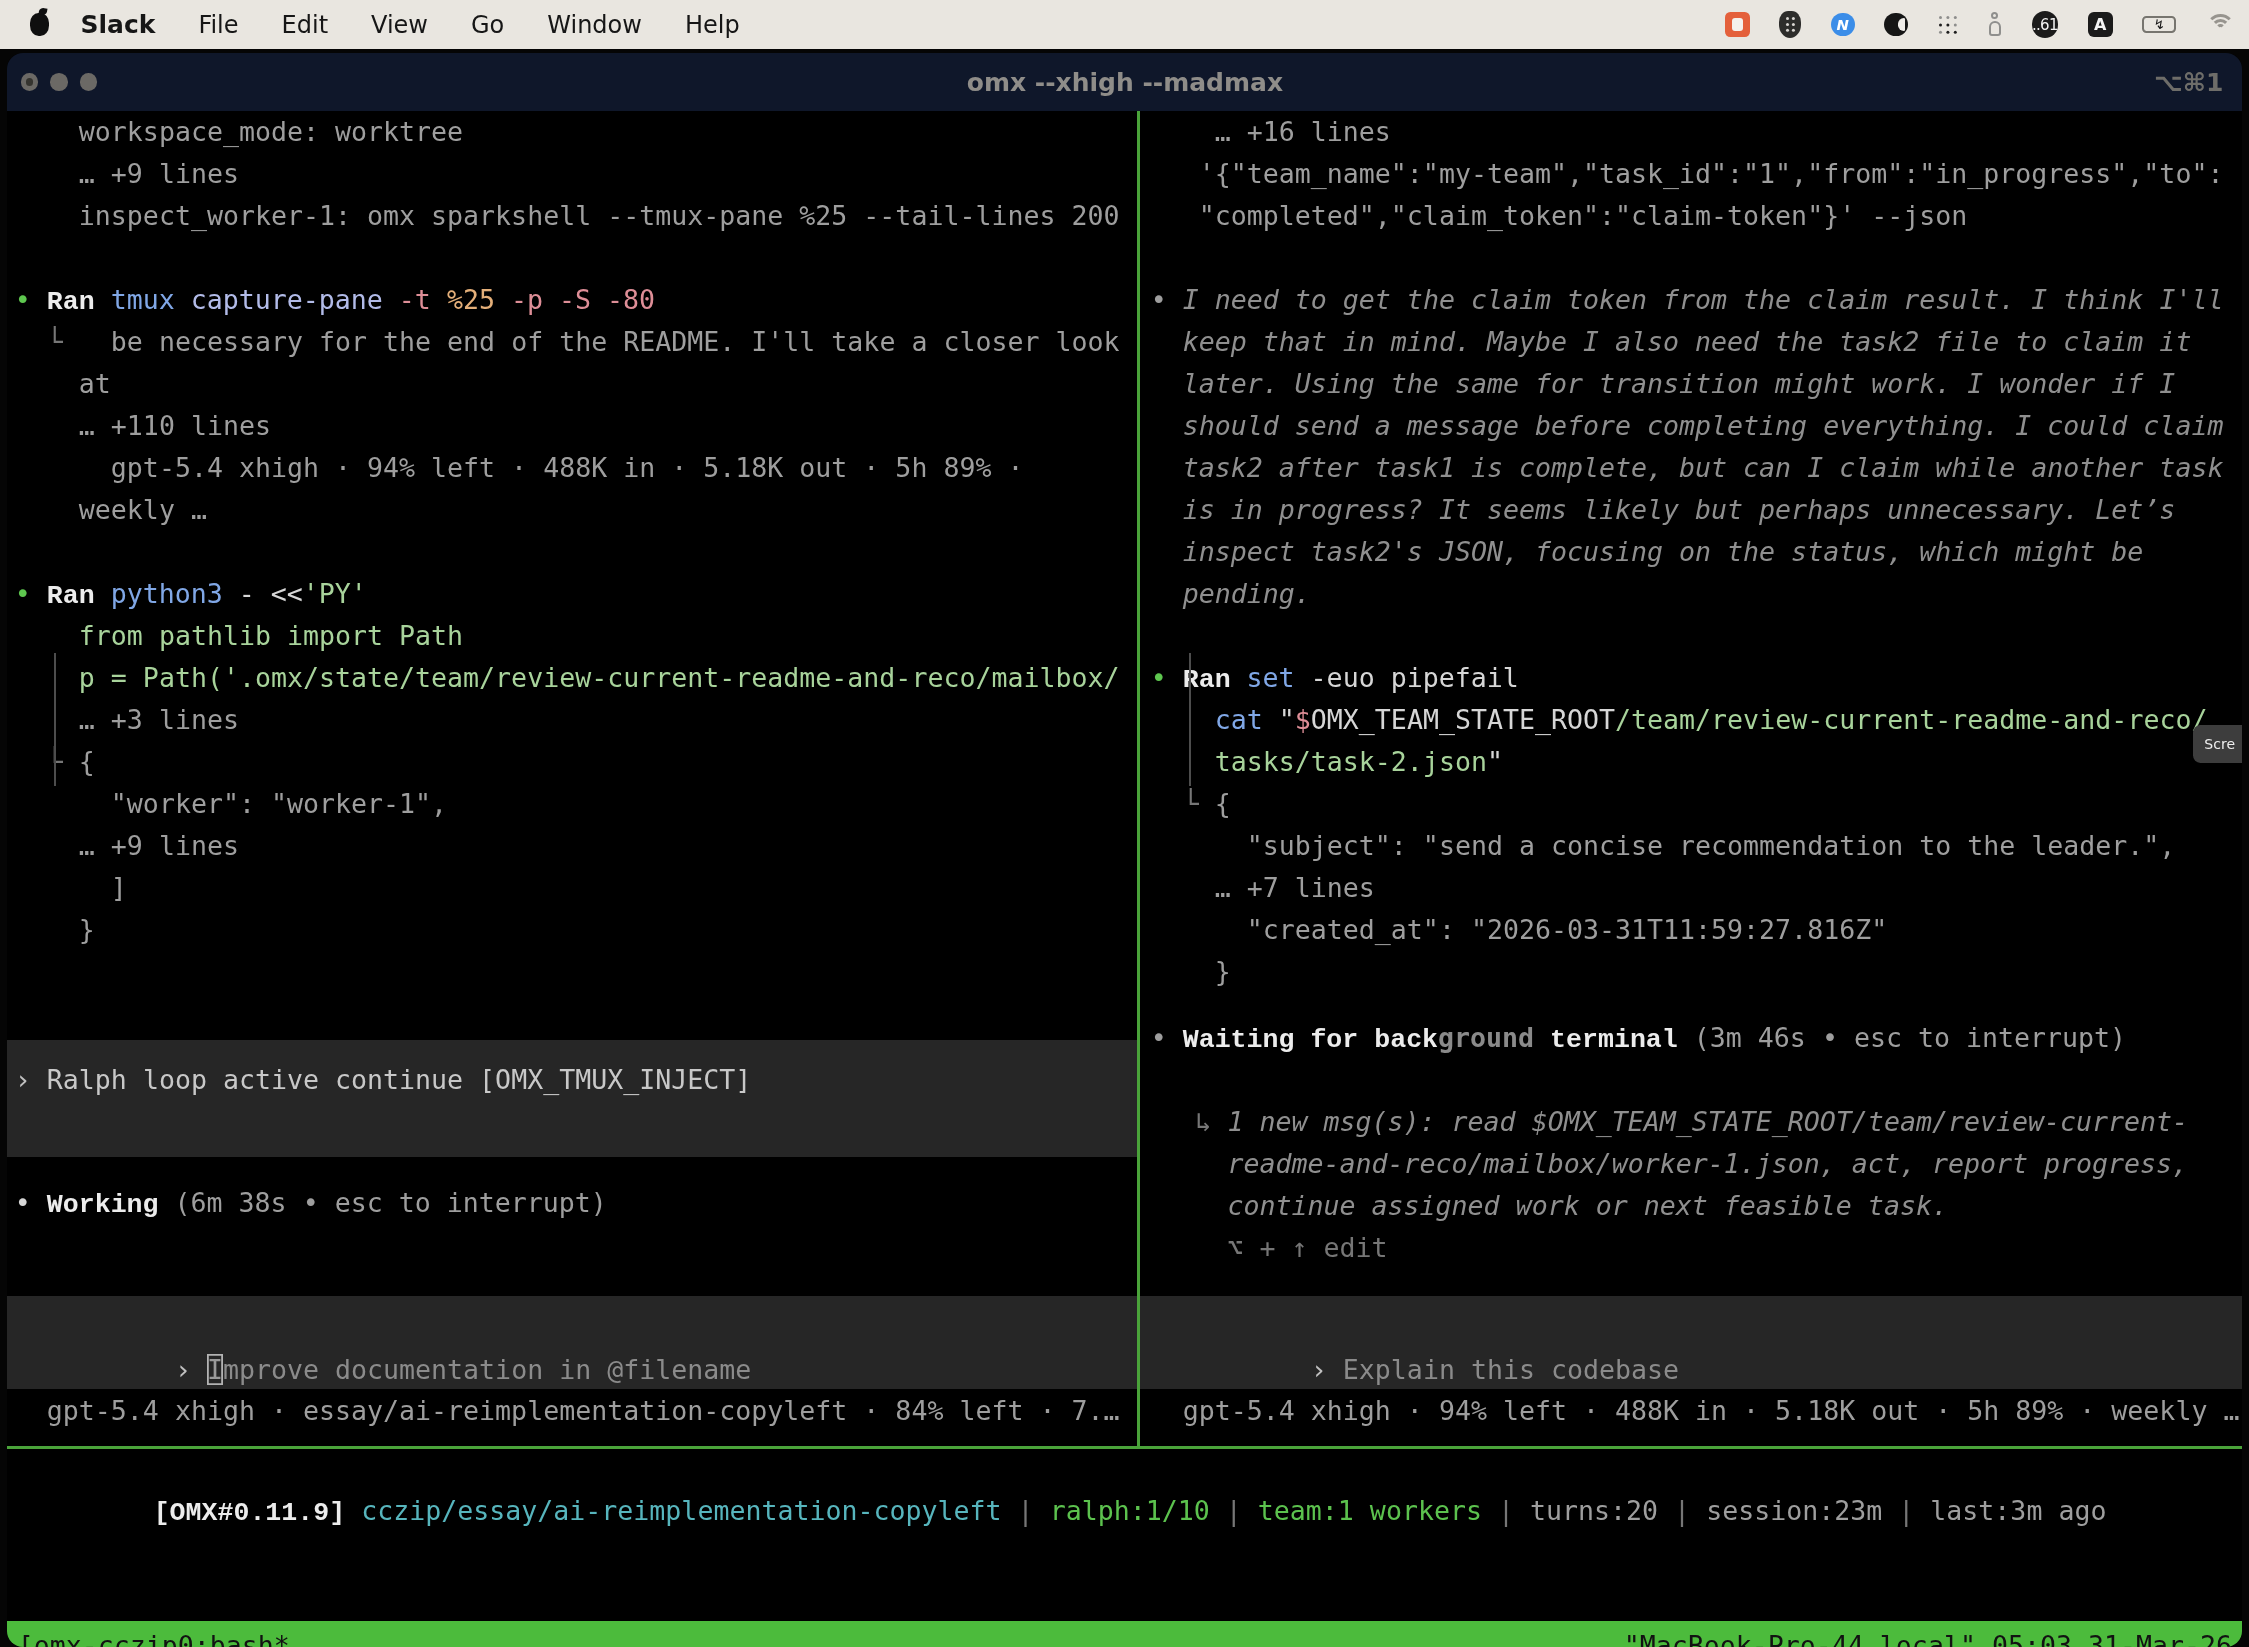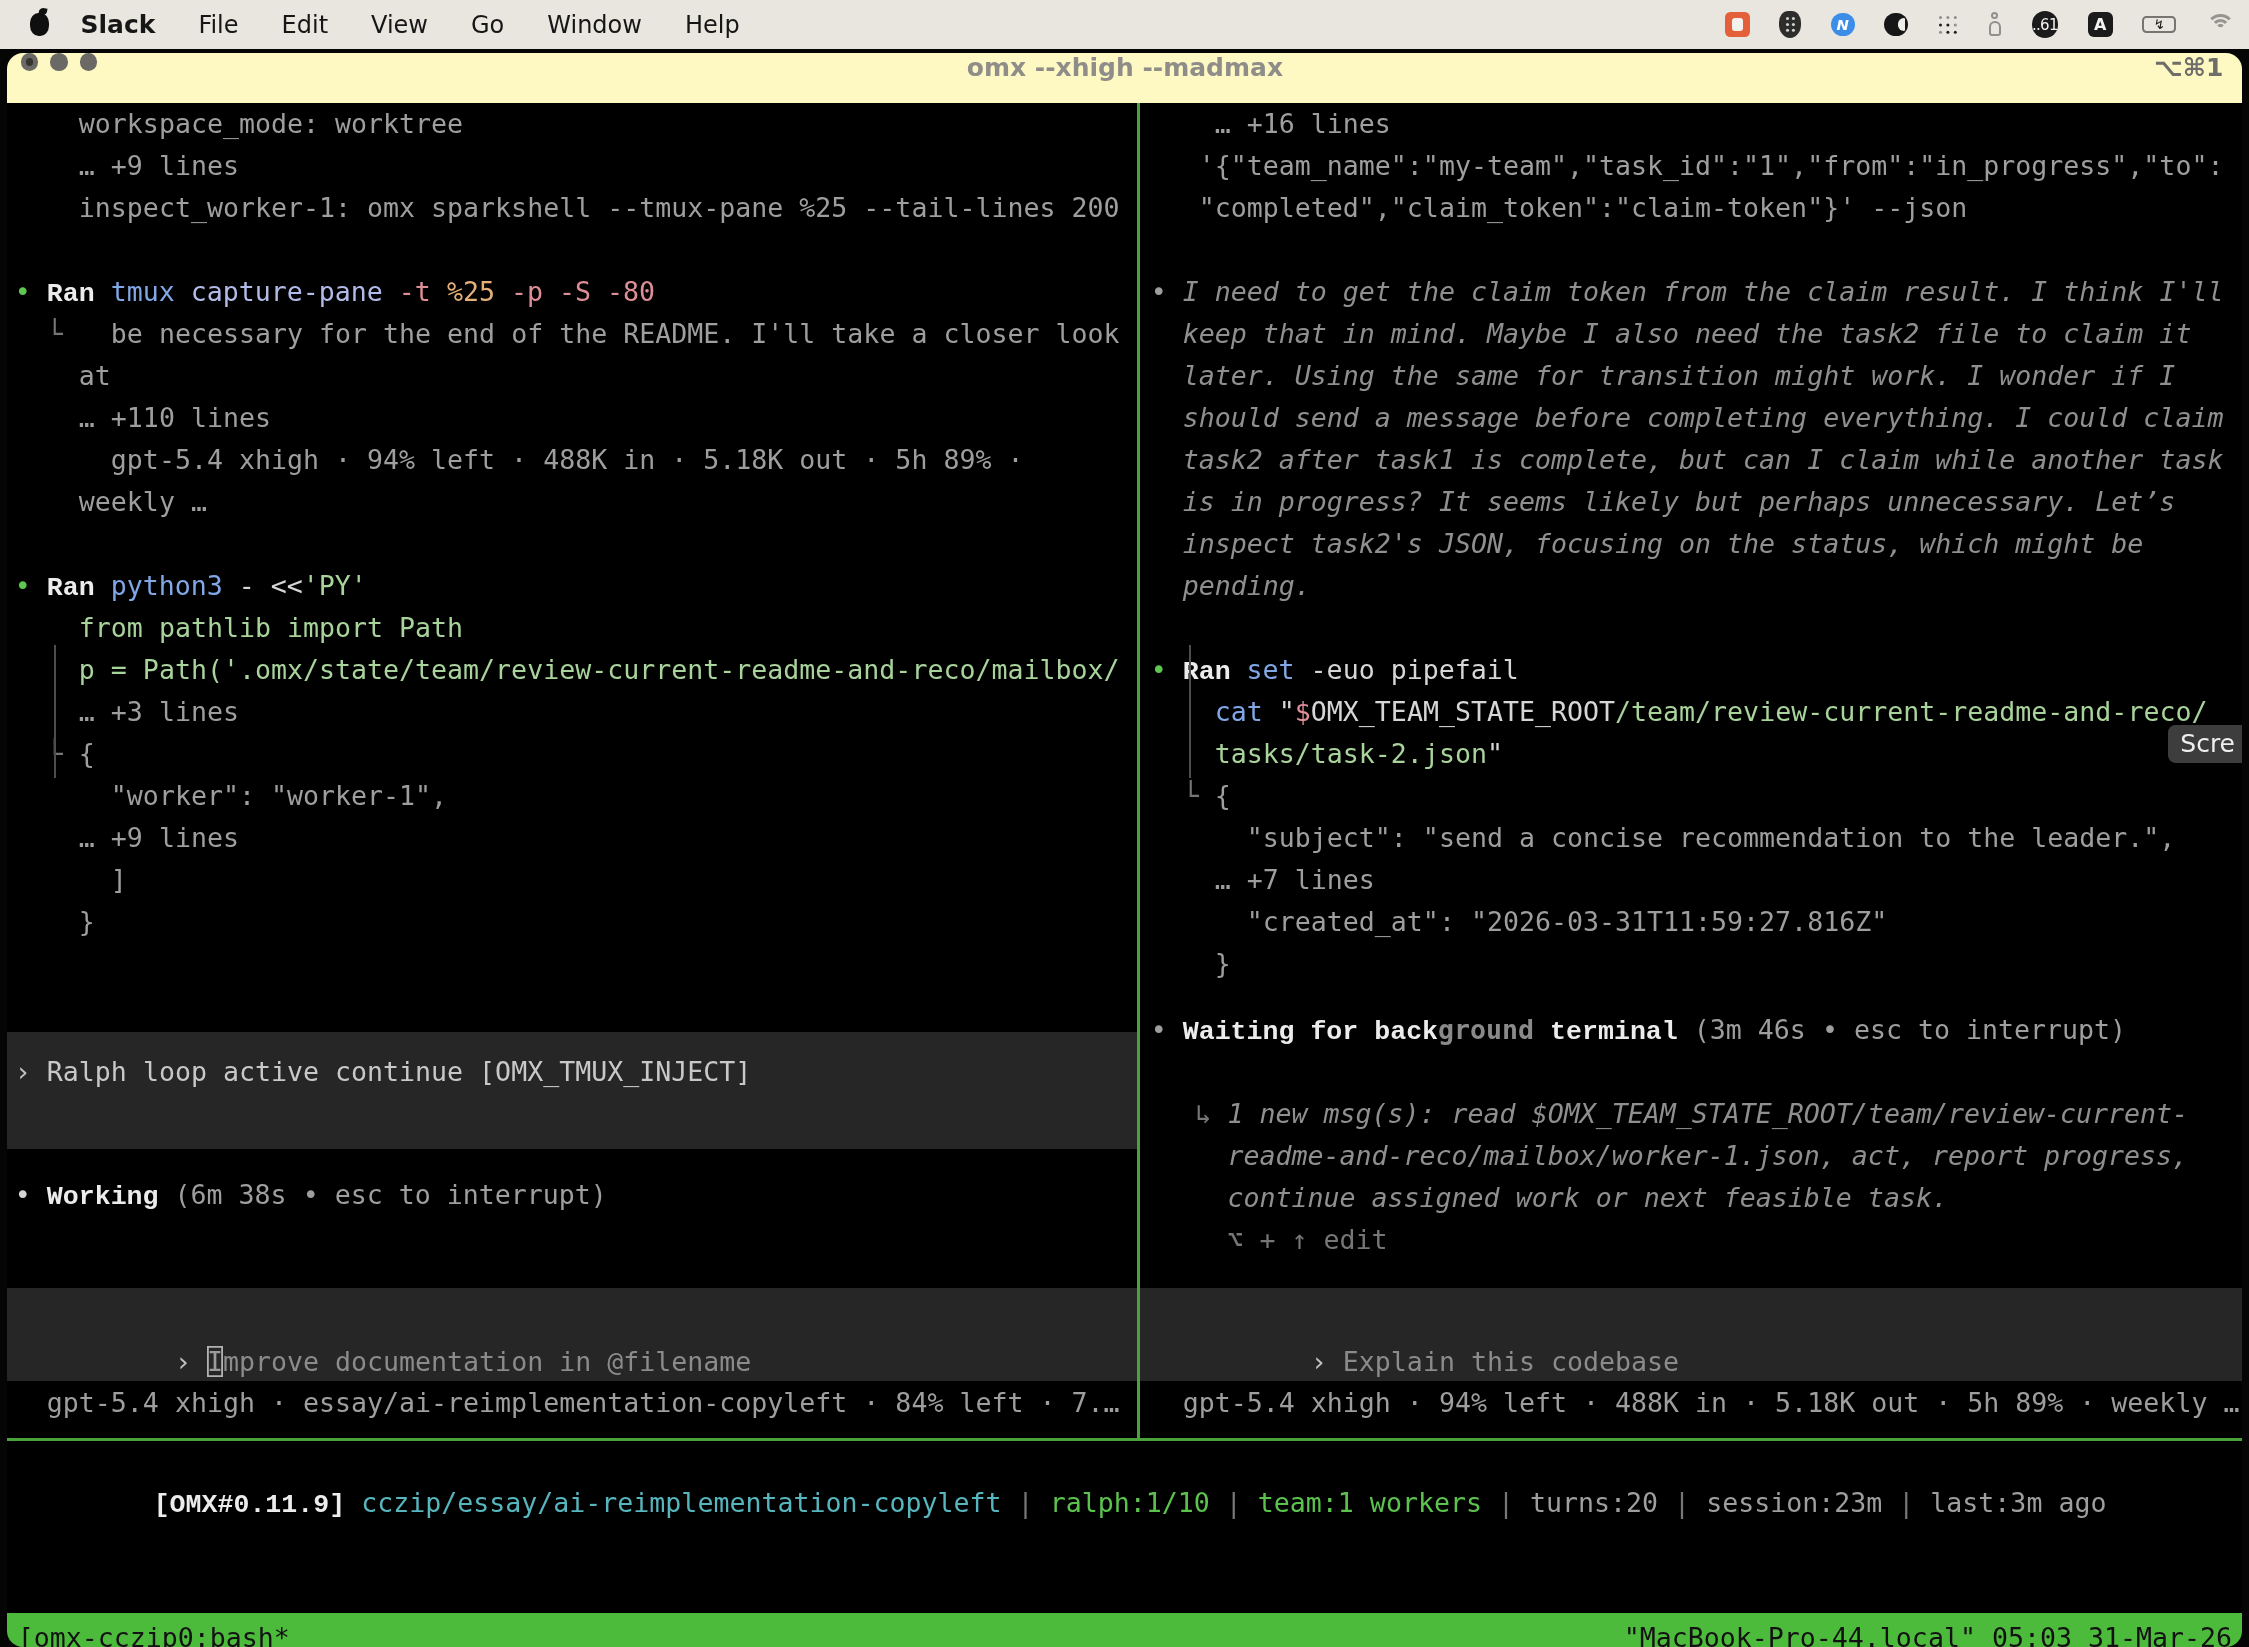--- a/index.html
+++ b/index.html
@@ -46,22 +46,22 @@
              display:flex; align-items:center; justify-content:center; color:#141414; font-size:13.3px;}
   .ic-wifi { position:relative; width:29.5px; height:20.7px; overflow:hidden;}
   .ic-wifi i { position:absolute; left:50%; border:3px solid transparent; border-top-color:#97948e; border-radius:50%; }
   .ic-wifi i.w1 { width:29.5px; height:29.5px; margin-left:-14.8px; top:0; }
   .ic-wifi i.w2 { width:19px; height:19px; margin-left:-9.6px; top:5.2px; }
   .ic-wifi i.w3 { width:8.9px; height:8.9px; margin-left:-4.4px; top:10.3px; }
 
   
   .window { position:absolute; left:7.4px; top:53px; width:2235px; height:1594px;
             background:#000; border-radius:16px; overflow:hidden; }
-  .titlebar { height:50px; background:#fef9c3; position:relative;
-              display:flex; }
+  .titlebar { height:58px; background:#0f172a; position:relative;
+              display:flex; align-items:center; }
   .lights { display:flex; gap:11.8px; padding-left:13.3px; }
   .light { width:17.7px; height:17.7px; border-radius:50%; background:#6b6965; position:relative; }
   .light.close::after { content:""; position:absolute; left:5.2px; top:5.2px; width:7.4px; height:7.4px;
                         border-radius:50%; background:#35342f; }
   .wtitle { position:absolute; left:0; right:0; text-align:center; color:#8f8d89;
             font-family:"DejaVu Sans", sans-serif; font-weight:bold; font-size:25px; }
   .wshort { margin-left:auto; padding-right:19px; color:#6e6d69; font-size:25px;
             font-family:"DejaVu Sans", sans-serif; font-weight:bold; }
 
   
@@ -87,21 +87,21 @@
   .connL { left:47px; top:542px; height:133px; }
   .connR { left:49px; top:542px; height:133px; }
 
   .statusrow { height:172px; padding:41px 0 0 10.3px; background:#000;text-align:center; }
   .tmuxbar { height:49px; background:#4cbb3c; display:flex; align-items:center;
              justify-content:space-between; padding:0 10.3px; }
   .tmuxbar .t-line { height:auto; line-height:49px; }
 
   .overlay-scre { position:absolute; top:672px; right:0; height:38px; background:#3d3d3d;
                   border-radius:7.4px 0 0 7.4px; color:#eeeeee; font-family:"DejaVu Sans", sans-serif;
-                  font-size:25px; line-height:38px; padding:0 7.4px 0 11.8px; z-index:9; }
+                  font-size:14px; line-height:38px; padding:0 7.4px 0 11.8px; z-index:9; }
 
   .cursor-box { box-shadow: inset 0 0 0 1.8px #b3b3b3; color:#9a9a9a; }
 
   
   .c-g  { color:#9e9e9e; }
   .c-d  { color:#767676; }
   .c-w  { color:#d6d6d6; }
   .c-bw { color:#ececec; font-weight:bold;font-family:Liberation Mono, monospace; }
   .c-bdim { color:#8a8a8a; font-weight:bold; }
   .c-bl { color:#80a7e6; }

